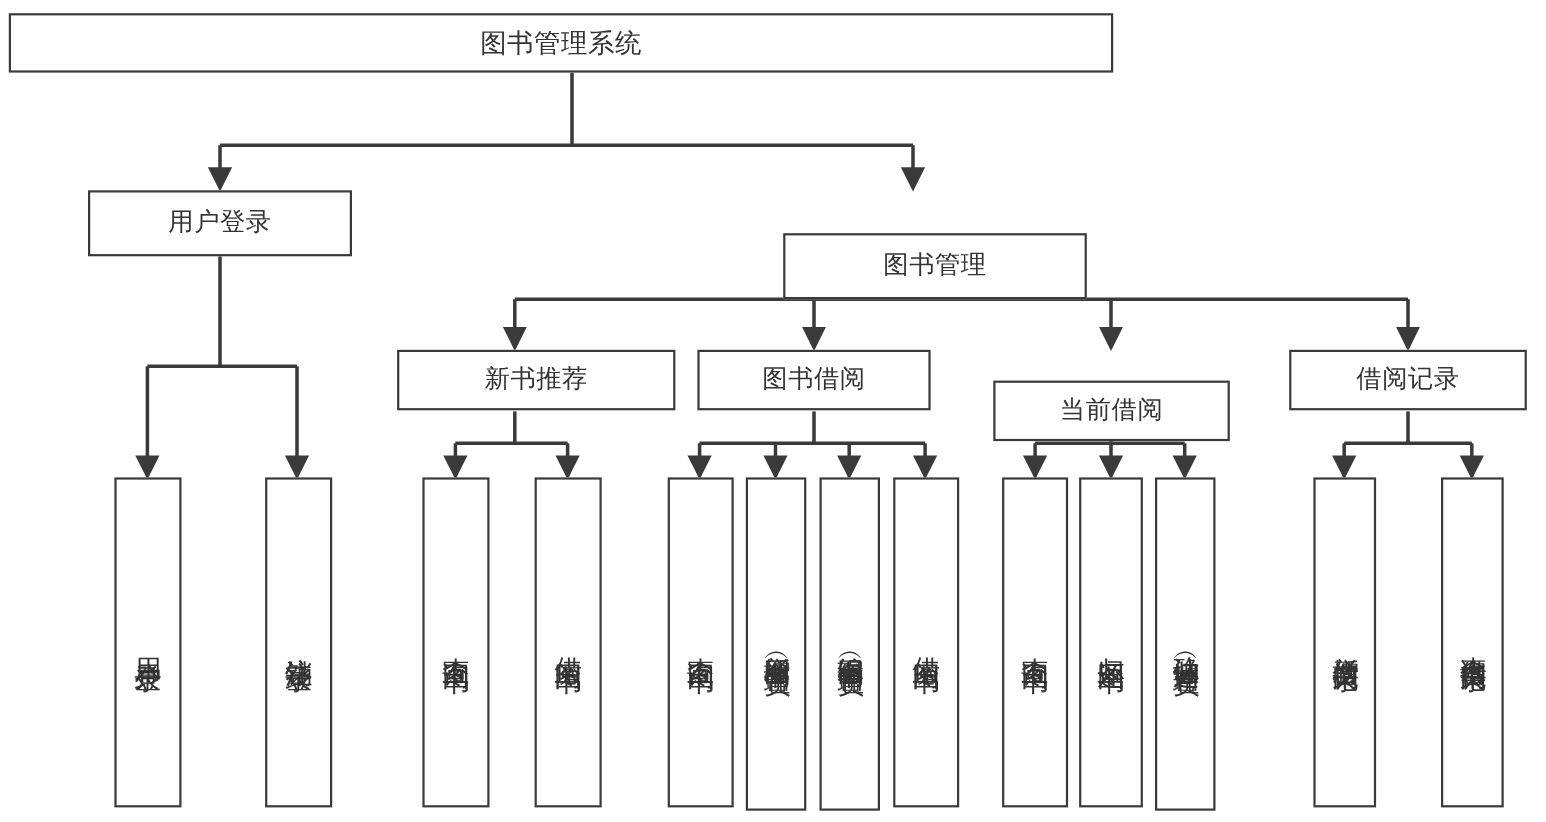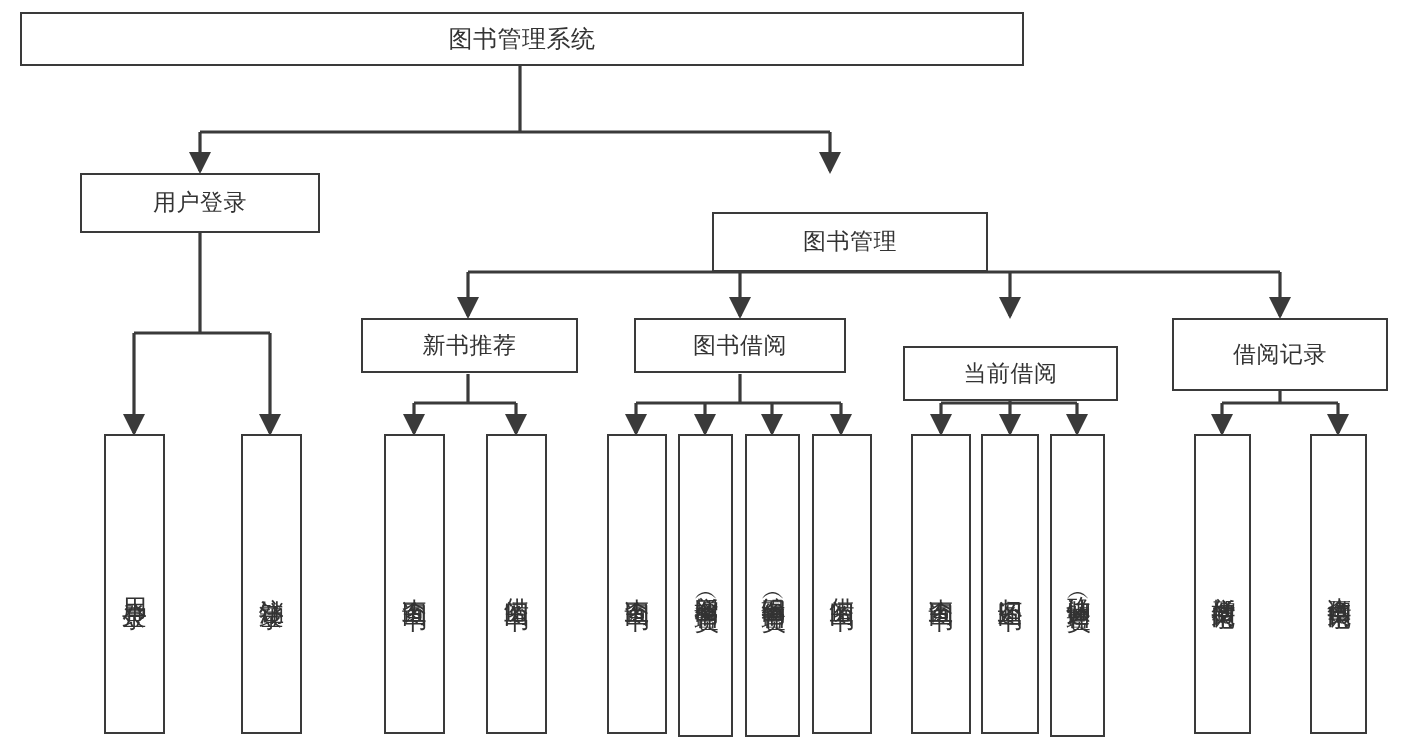--- a/index.html
+++ b/index.html
@@ -128,45 +128,45 @@
       <path d="M 1010 403 L 1010 433" marker-end="url(#arrow)"></path>
       <path d="M 1077 403 L 1077 433" marker-end="url(#arrow)"></path>
 
       <path d="M 1280 374 L 1280 403"></path>
       <path d="M 1222 403 L 1338 403"></path>
       <path d="M 1222 403 L 1222 433" marker-end="url(#arrow)"></path>
       <path d="M 1338 403 L 1338 433" marker-end="url(#arrow)"></path>
     </g>
   </svg>
 
-  <div class="node horiz root" style="left:20px; top:12px; width:1004px; height:54px;">
+  <div class="node horiz root" style="left:8px; top:12px; width:1004px; height:54px;">
     <span class="node-label">图书管理系统</span>
   </div>
 
   <div class="node horiz" style="left:80px; top:173px; width:240px; height:60px;">
     <span class="node-label">用户登录</span>
   </div>
 
   <div class="node horiz" style="left:712px; top:173px; width:276px; height:60px;margin-top:39px;">
     <span class="node-label">图书管理</span>
   </div>
 
-  <div class="node horiz" style="left:361px; top:318px; width:217px; height:55px;">
+  <div class="node horiz" style="left:361px; top:318px; width:253px; height:55px;">
     <span class="node-label">新书推荐</span>
   </div>
 
   <div class="node horiz" style="left:634px; top:318px; width:212px; height:55px;">
     <span class="node-label">图书借阅</span>
   </div>
 
   <div class="node horiz" style="left:903px; top:318px; width:215px; height:55px;margin-top:28px;">
     <span class="node-label">当前借阅</span>
   </div>
 
-  <div class="node horiz" style="left:1172px; top:318px; width:216px; height:73px;">
+  <div class="node horiz" style="left:1172px; top:318px; width:216px; height:55px;">
     <span class="node-label">借阅记录</span>
   </div>
 
   <div class="node vert" style="left:104px; top:434px; width:61px; height:300px;">
     <span class="node-label">用户登录</span>
   </div>
 
   <div class="node vert" style="left:241px; top:434px; width:61px; height:300px;">
     <span class="node-label">注销登录</span>
   </div>

